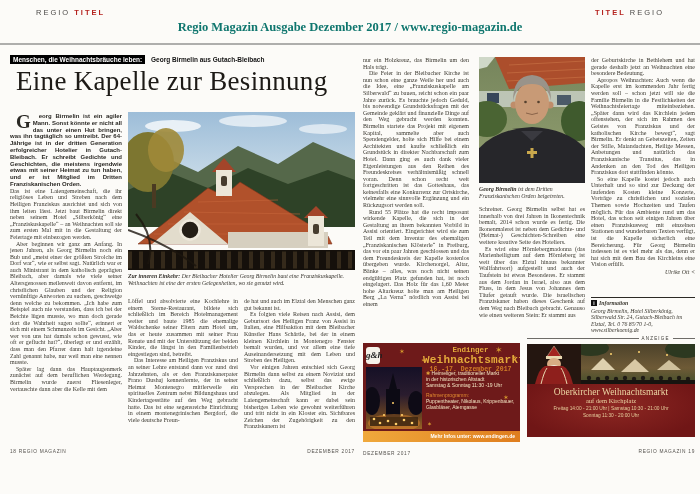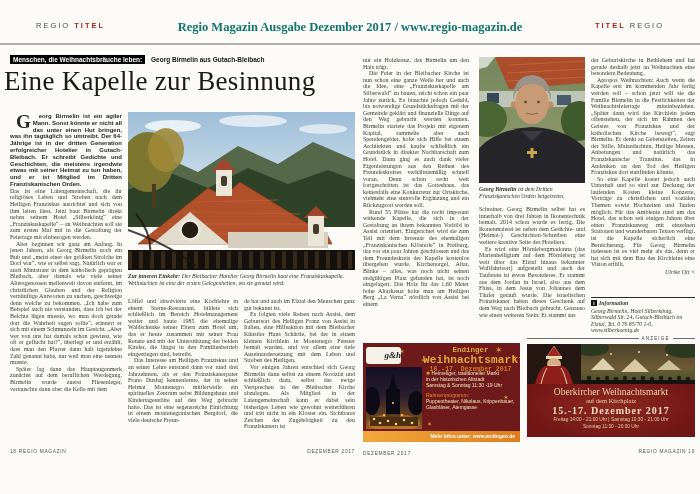--- a/index.html
+++ b/index.html
@@ -1,31 +1,31 @@
 <!DOCTYPE html>
 <html lang="de"><head>
 <meta charset="utf-8">
 <style>
   html,body{margin:0;padding:0;background:#e8e6e2;}
   .canvas{position:relative;width:700px;height:494px;background:#fcfbf8;overflow:hidden;
           font-family:"Liberation Serif",serif;}
   
-  .hdr-side{position:absolute;top:21px;font:7.5px "Liberation Sans",sans-serif;
+  .hdr-side{position:absolute;top:8px;font:7.5px "Liberation Sans",sans-serif;
             letter-spacing:2px;color:#4c4a48;text-align:right;}
   .hdr-side .red{color:#b5231f;font-weight:bold;}
   .hdr-left{left:36px;} .hdr-right{right:36px;}
   .hdr-center{position:absolute;left:0;right:0;top:20px;text-align:center;
               font:bold 12.5px/14px "Liberation Serif",serif;color:#0f766e;}
   .rule{position:absolute;left:0;right:0;top:43px;height:2px;background:#aeaeac;}
   
   .kicker{position:absolute;left:10px;top:56px;font:bold 6.5px "Liberation Sans",sans-serif;
           white-space:nowrap;}
   .kicker .box{background:#000;color:#fff;padding:1px 3px;}
   .kicker .rest{color:#131313;margin-left:4px;}
-  .headline{position:absolute;left:4px;top:66px;font:400 27px/30px "Liberation Serif",serif;
+  .headline{position:absolute;left:16px;top:66px;font:400 27px/30px "Liberation Serif",serif;
             color:#1d1a16;letter-spacing:.3px;}
   
   .col{position:absolute;overflow:hidden;font:6px/6.6px "Liberation Serif",serif;
        color:#3a372f;text-align:justify;}
   .col p{margin:0;text-indent:6px;}
   .col p.flush{text-indent:0;}
   .intro{font:bold 6px/6.8px "Liberation Sans",sans-serif;color:#2b2925;
          margin:0 0 5px;text-indent:0;text-align:justify;}
   .dropcap{float:left;font:bold 19px/16px "Liberation Serif",serif;color:#2b2925;
            padding:1px 2px 0 0;}
@@ -56,21 +56,21 @@
   .infobox .title{font-weight:bold;}
   
   .anzeige{position:absolute;left:527px;top:336px;width:168px;display:flex;
            align-items:center;gap:3px;}
   .anzeige .line{height:1px;background:#6e6c68;}
   .anzeige .l1{flex:5;} .anzeige .l2{flex:1;}
   .anzeige .lbl{font:4.5px "Liberation Sans",sans-serif;letter-spacing:1.2px;color:#3c3a36;}
   
   .ad-end{position:absolute;left:363px;top:343px;width:157px;height:99px;
           background:#6e1a1a;overflow:hidden;color:#f2e4c2;}
-  .ad-end .logo{position:absolute;left:3px;top:4px;width:35px;height:17px;background:#f5f2ea;
+  .ad-end .logo{position:absolute;left:3px;top:4px;width:14px;height:17px;background:#f5f2ea;
                 border-radius:3px;color:#1d1d1d;font:bold italic 9px/17px "Liberation Serif",serif;
                 text-align:right;}
   .ad-end .titles{position:absolute;left:60px;right:2px;top:3px;text-align:center;
                   font-family:Liberation Mono, monospace;}
   .ad-end .t1{font-size:7.5px;font-weight:bold;color:#e3a93b;}
   .ad-end .t2{font-size:11px;font-weight:bold;color:#e3a93b;letter-spacing:.2px;}
   .ad-end .t3{font-size:6.5px;font-weight:bold;color:#d27e28;}
   .ad-end .night{position:absolute;left:3px;top:24px;width:56px;height:62px;}
   .ad-end .body{position:absolute;left:63px;right:3px;top:27px;
                 font:5px/6.2px "Liberation Sans",sans-serif;}
@@ -335,21 +335,20 @@
         <g fill="#ffd470">
             <circle cx="30" cy="10" r="1"></circle>
             <circle cx="58" cy="8" r="1"></circle>
             <circle cx="86" cy="11" r="1"></circle>
           </g>
       </svg>
     </div>
     <div class="red">
       <div class="o1">Oberkircher Weihnachtsmarkt</div>
       <div class="o2">auf dem Kirchplatz</div>
-      <div class="o3">15.-17. Dezember 2017</div>
       <div class="o4">Freitag 14:00 - 21:00 Uhr | Samstag 10:30 - 21:00 Uhr</div>
       <div class="o4">Sonntag 11:30 - 20:00 Uhr</div>
     </div>
   </div>
 
   <div class="foot-note fl1">18 REGIO MAGAZIN</div>
   <div class="foot-note fr1">DEZEMBER 2017</div>
   <div class="foot-note fl2">DEZEMBER 2017</div>
   <div class="foot-note fr2">REGIO MAGAZIN 19</div>
 

